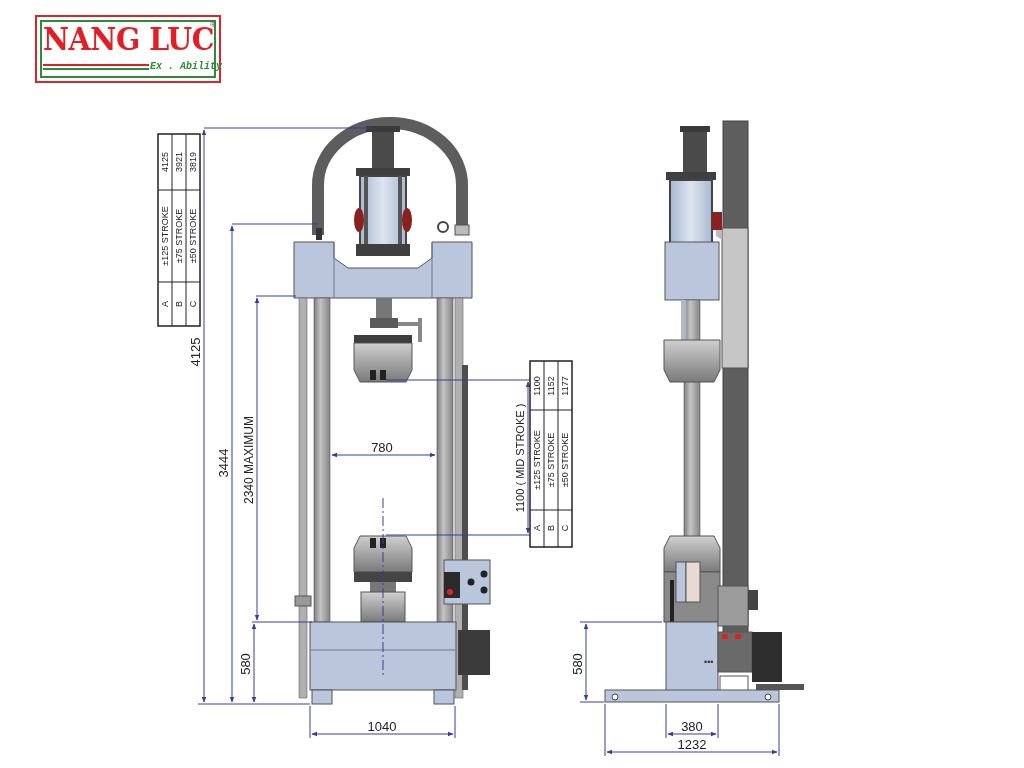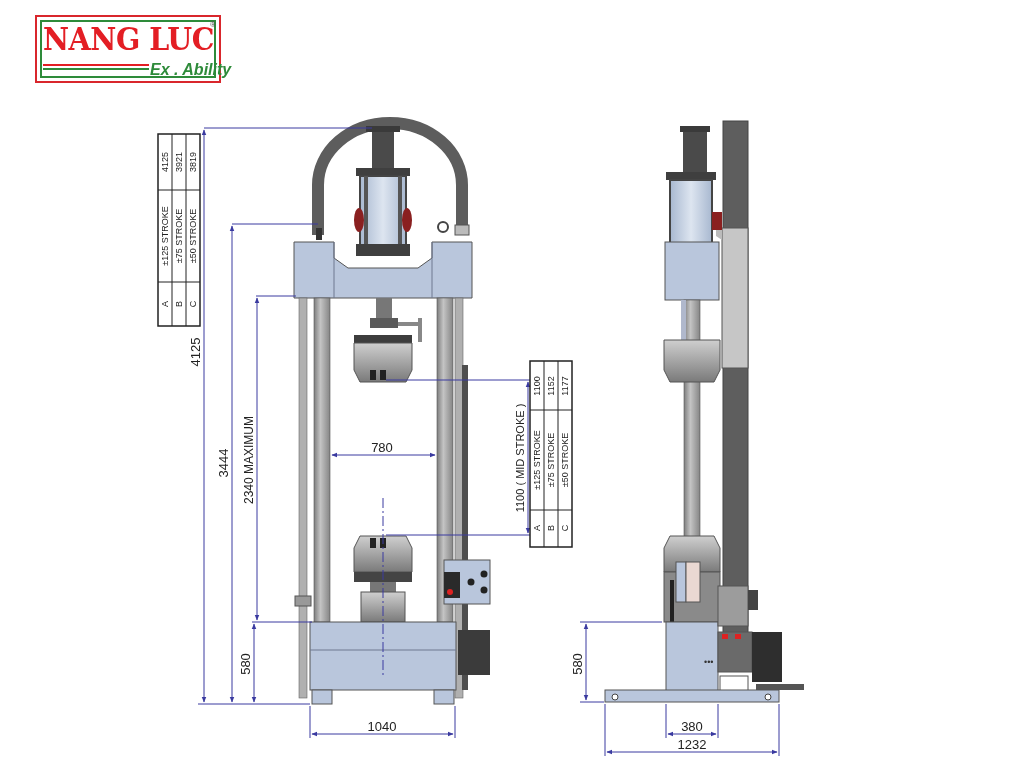--- a/index.html
+++ b/index.html
@@ -3,21 +3,21 @@
 <meta charset="utf-8">
 <style>
   html,body{margin:0;padding:0;background:#ffffff;}
   body{width:1024px;height:768px;position:relative;overflow:hidden;font-family:"Liberation Sans",sans-serif;}
   .logo{position:absolute;left:15px;top:15px;width:186px;height:68px;border:2px solid #d9262c;background:#fff;box-sizing:border-box;margin-left:20px;}
   .logo-inner{position:absolute;left:3px;top:3px;right:3px;bottom:3px;border:2px solid #2e8b3a;}
   .logo-title{position:absolute;left:6px;top:4px;font-family:"DejaVu Serif",serif;font-weight:bold;font-size:31px;color:#e31e24;letter-spacing:-0.5px;white-space:nowrap;transform:scaleX(0.92);transform-origin:left top;}
   .logo-reg{position:absolute;right:3px;top:3px;font-size:8px;color:#555;}
   .logo-line-red{position:absolute;left:6px;top:47px;width:106px;height:2px;background:#e31e24;}
   .logo-line-green{position:absolute;left:6px;top:51px;width:106px;height:2px;background:#2e8b3a;}
-  .logo-sub{position:absolute;left:113px;top:44px;font-family:Liberation Sans, sans-serif;font-style:italic;font-weight:bold;font-size:16px;color:#2e8b3a;white-space:nowrap;}
+  .logo-sub{position:absolute;left:113px;top:44px;font-family:Liberation Mono, monospace;font-style:italic;font-weight:bold;font-size:10px;color:#2e8b3a;white-space:nowrap;}
   svg{position:absolute;left:0;top:0;}
   .dimtxt{font-family:"Liberation Sans",sans-serif;font-size:13px;fill:#222;}
   .tbltxt{font-family:"Liberation Sans",sans-serif;font-size:9px;fill:#222;}
 </style>
 </head>
 <body>
 
 <div class="logo">
   <div class="logo-inner"></div>
   <div class="logo-title">NANG LUC</div>

